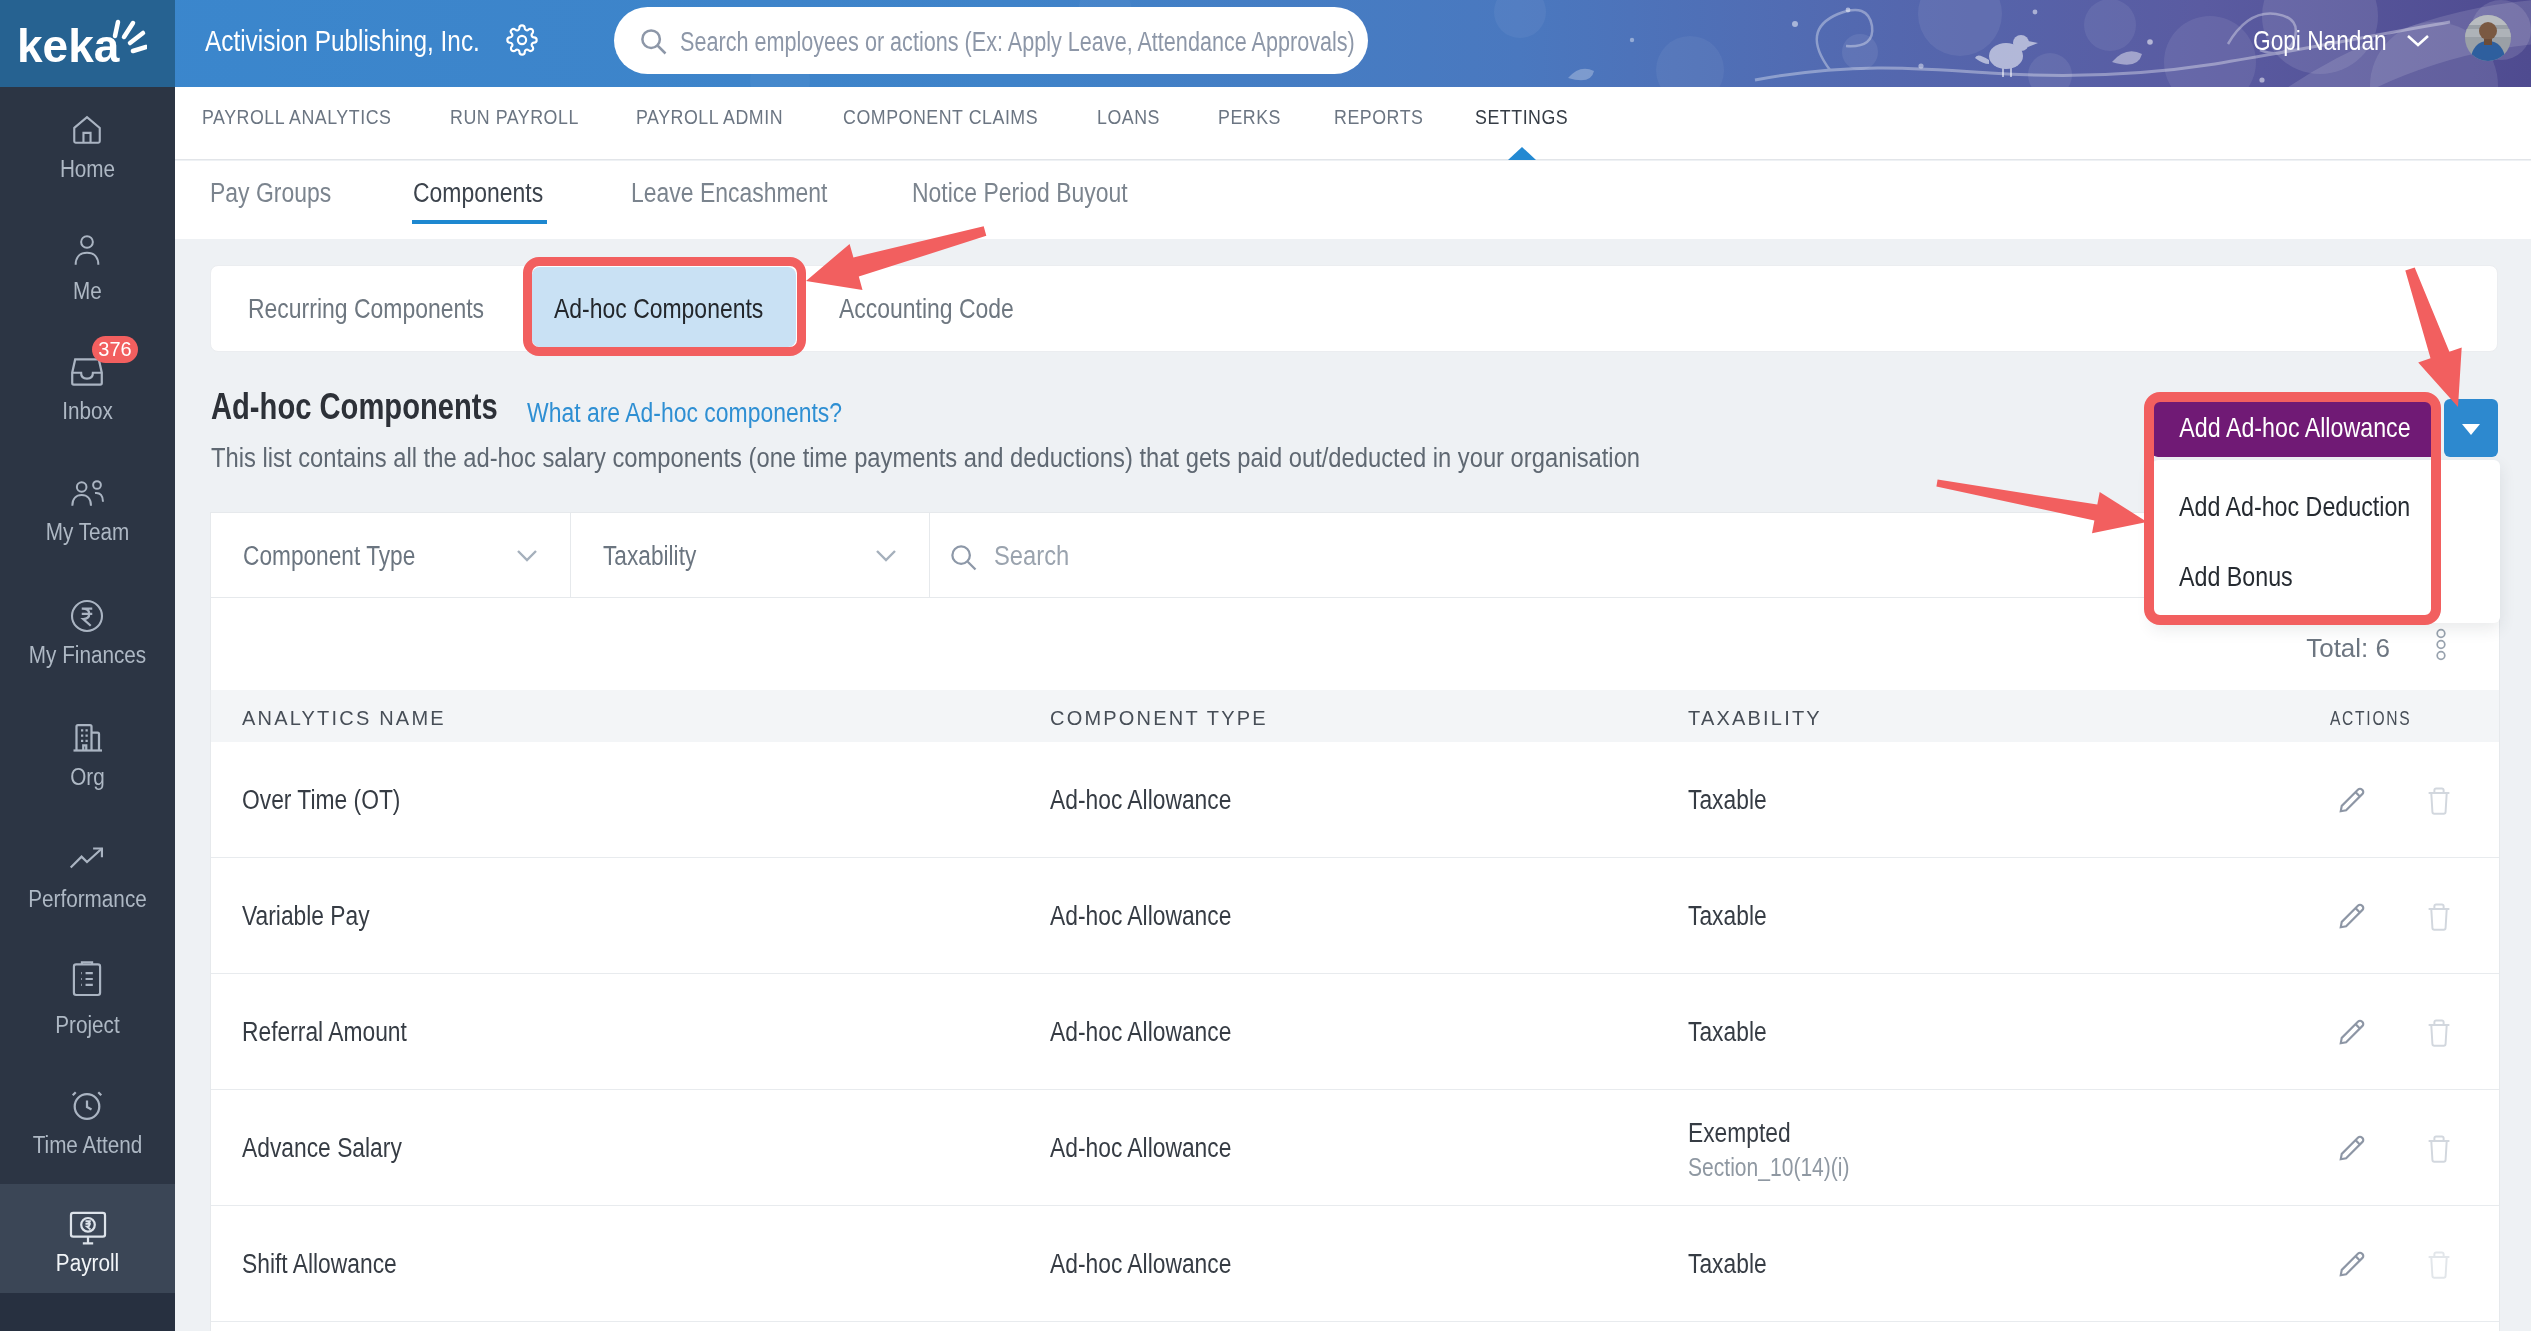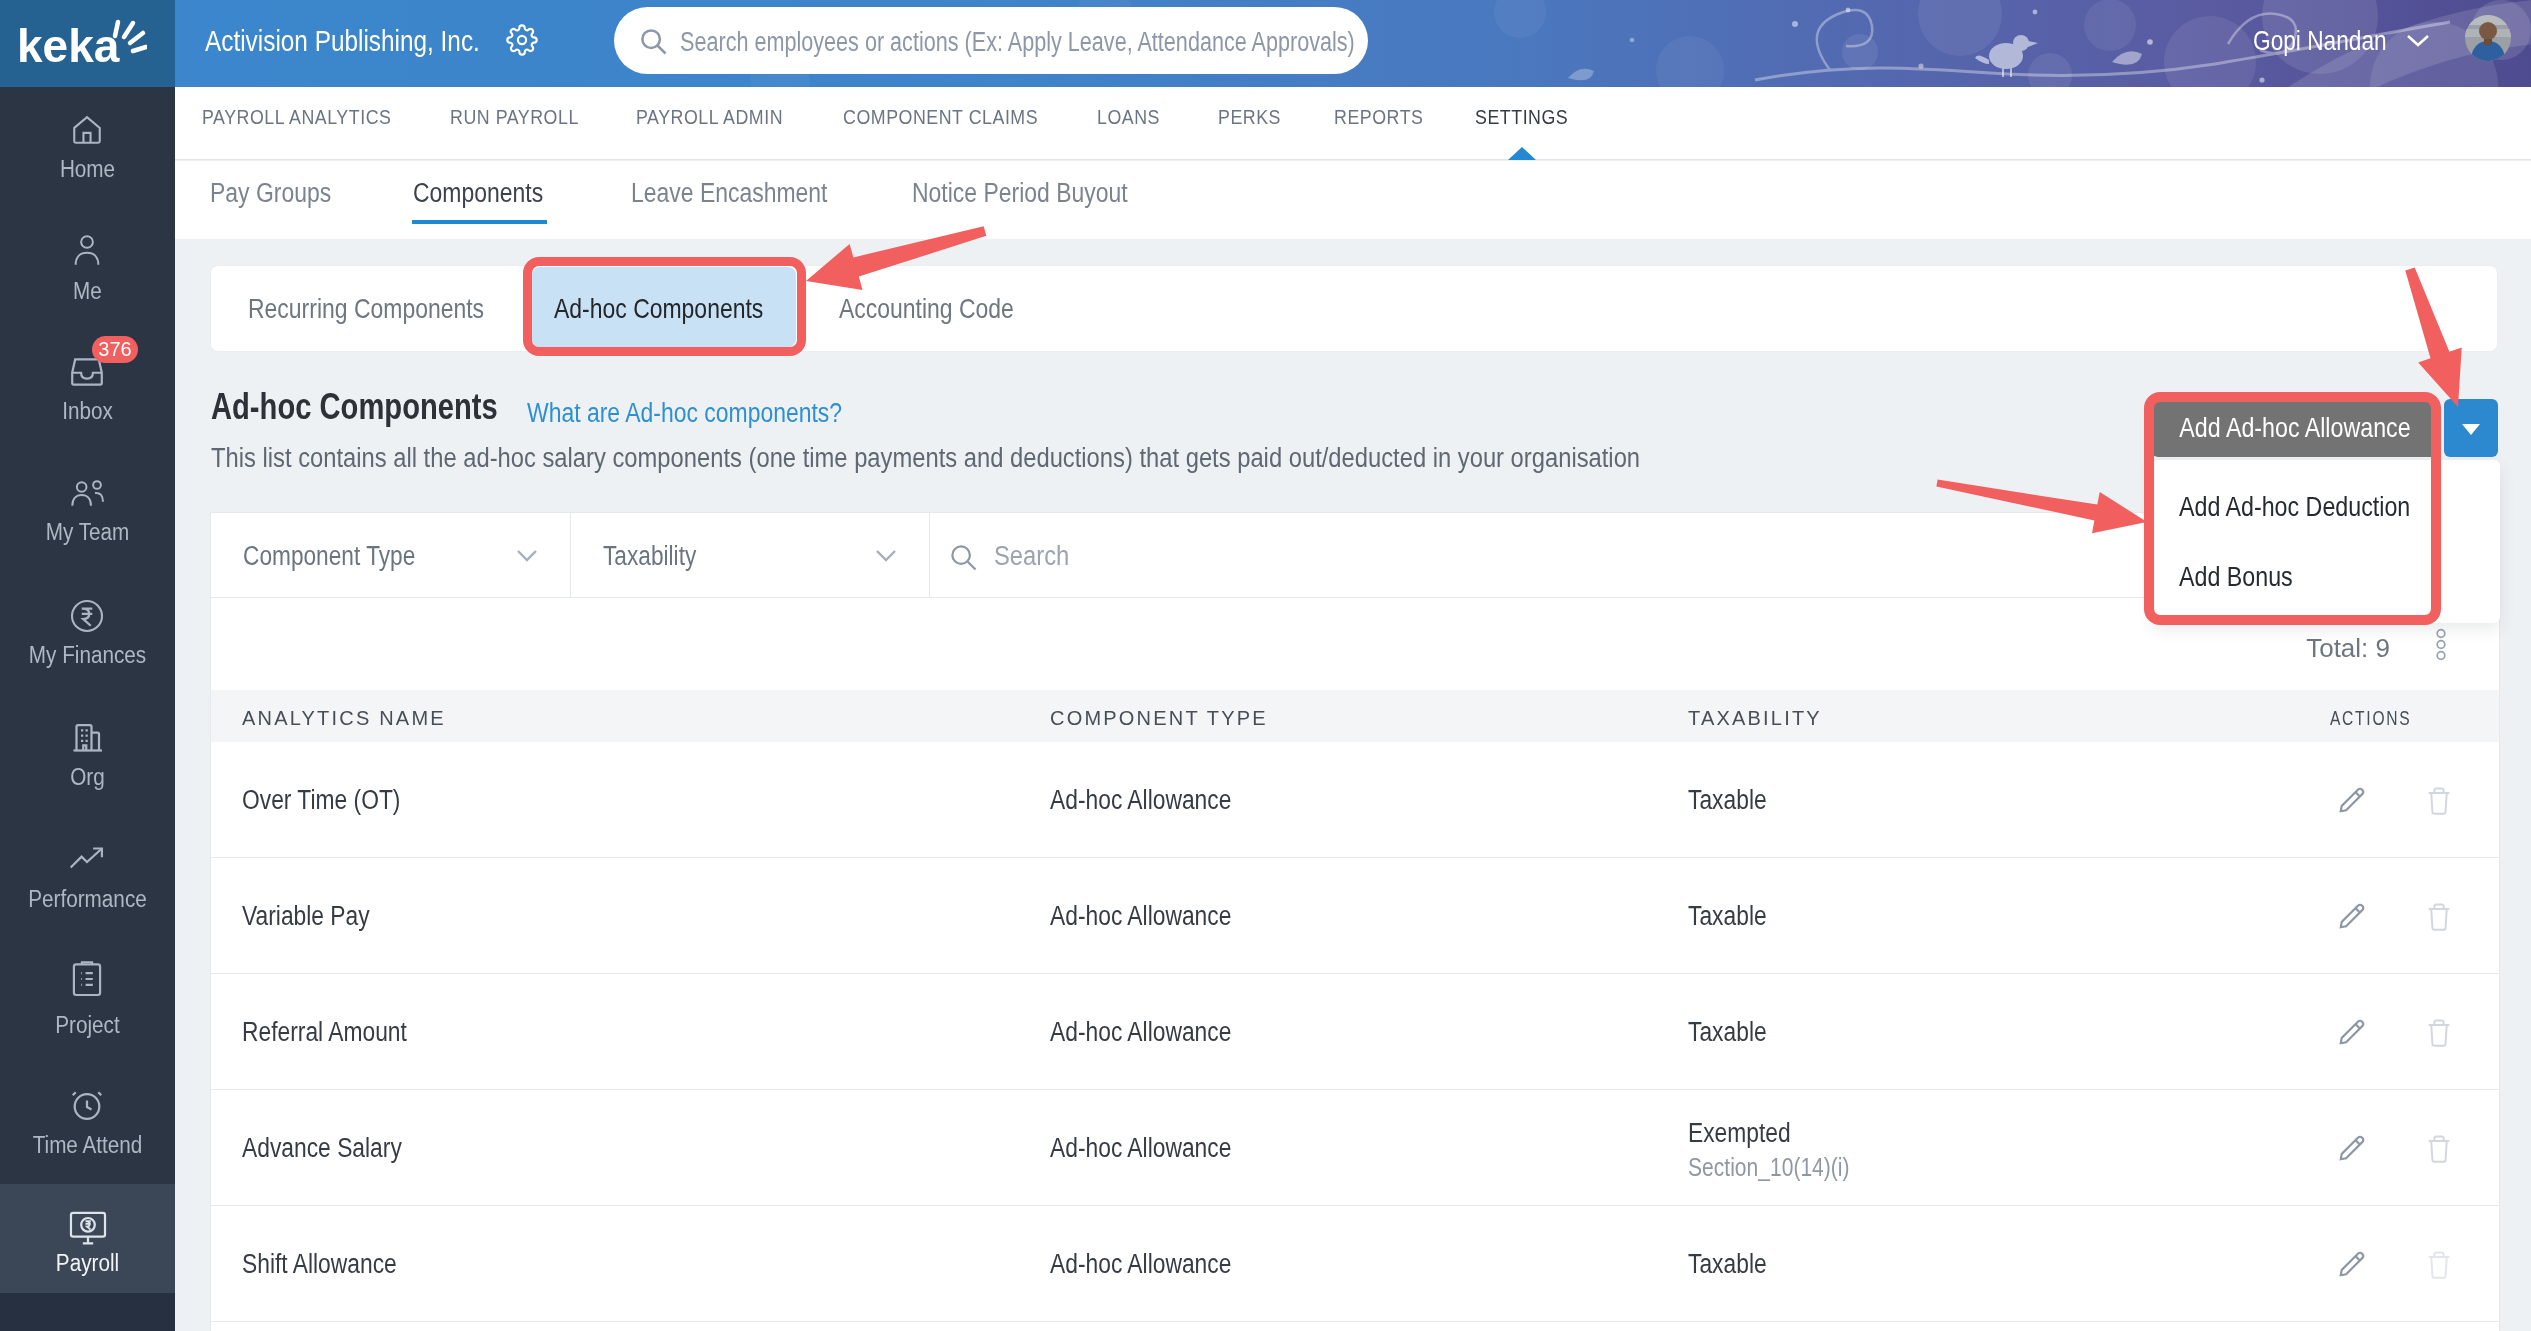--- a/index.html
+++ b/index.html
@@ -219,21 +219,21 @@
 <div class="abs sx84" style="left:603px;top:541px;font-size:27px;color:#6b7580;">Taxability</div>
 <svg class="abs" style="left:875px;top:549px;" width="22" height="13" viewBox="0 0 22 13" fill="none" stroke="#a5b0bc" stroke-width="2.4">
     <path d="M2,2 L11,11 L20,2"></path>
   </svg>
 <svg class="abs" style="left:948px;top:542px;" width="30" height="30" viewBox="0 0 24 24" fill="none" stroke="#8d98a8" stroke-width="1.8">
   <circle cx="10.5" cy="10.5" r="7"></circle>
     <line x1="15.8" y1="15.8" x2="22" y2="22"></line>
 </svg>
 <div class="abs sx88" style="left:994px;top:541px;font-size:27px;color:#9aa3ae;">Search</div>
 
-<div class="abs" style="left:2210px;top:633px;width:180px;text-align:right;font-size:26px;color:#6d7681;">Total: 9</div>
+<div class="abs" style="left:2210px;top:633px;width:180px;text-align:right;font-size:26px;color:#6d7681;">Total: 6</div>
 <svg class="abs" style="left:2433px;top:628px;" width="16" height="34" viewBox="0 0 16 34" fill="none" stroke="#98a2ae" stroke-width="1.7">
   <circle cx="8" cy="5.5" r="3.8"></circle>
     <circle cx="8" cy="16.5" r="3.8"></circle>
     <circle cx="8" cy="27.5" r="3.8"></circle>
 </svg>
 
 <div class="abs" style="left:211px;top:690px;width:2288px;height:52px;background:#f3f5f7;"></div>
 <div class="abs th" style="left:242px;top:707px;">ANALYTICS NAME</div>
 <div class="abs th" style="left:1050px;top:707px;">COMPONENT TYPE</div>
 <div class="abs th" style="left:1688px;top:707px;">TAXABILITY</div>
@@ -306,21 +306,21 @@
     <path d="M3,21 L3.8,16.7 L16.9,3.6 A2.1,2.1 0 0 1 19.9,3.6 L20.4,4.1 A2.1,2.1 0 0 1 20.4,7.1 L7.3,20.2 L3,21 Z"></path>
     <line x1="14.8" y1="5.7" x2="18.3" y2="9.2"></line>
   </svg>
 <svg class="trash" style="left:2426px;top:1250px;" viewBox="0 0 22 26" fill="none" stroke="#e2e6ea" stroke-width="1.7">
     <path d="M2,6 L20,6 M7,6 L7,3.6 A1.4,1.4 0 0 1 8.4,2.2 L13.6,2.2 A1.4,1.4 0 0 1 15,3.6 L15,6 M4.3,6 L5.3,22.5 A1.6,1.6 0 0 0 6.9,24 L15.1,24 A1.6,1.6 0 0 0 16.7,22.5 L17.7,6"></path>
   </svg>
 
 <div class="abs" style="left:2152px;top:460px;width:348px;height:163px;background:#ffffff;border-radius:6px;box-shadow:0 6px 16px rgba(40,50,60,0.10);"></div>
 <div class="abs sx83" style="left:2179px;top:491px;font-size:28px;color:#262b31;">Add Ad-hoc Deduction</div>
 <div class="abs sx83" style="left:2179px;top:561px;font-size:28px;color:#262b31;">Add Bonus</div>
-<div class="abs" style="left:2152px;top:399px;width:286px;height:58px;background:#737373;border-radius:6px;">
+<div class="abs" style="left:2152px;top:399px;width:286px;height:58px;background:#701a75;border-radius:6px;">
     <div class="sxc83" style="width:286px;height:58px;color:#ffffff;font-size:28px;text-align:center;line-height:58px;">Add Ad-hoc Allowance</div>
   </div>
 <div class="abs" style="left:2444px;top:399px;width:54px;height:58px;background:#2d89cf;border-radius:6px;"></div>
 <div class="abs" style="left:2462px;top:424px;width:0;height:0;border-left:9px solid transparent;border-right:9px solid transparent;border-top:11px solid #ffffff;"></div>
 
 <div class="abs" style="left:523px;top:257px;width:283px;height:99px;border:9px solid #f25f5f;border-radius:16px;"></div>
 <div class="abs" style="left:2144px;top:392px;width:297px;height:233px;border:10px solid #f25f5f;border-radius:16px;"></div>
 
 <svg class="abs" style="left:0;top:0;" width="2531" height="1331" viewBox="0 0 2531 1331" pointer-events="none">
   <polygon fill="#f25f5f" points="983.7,226.2 853.4,257.4 849.6,243.9 806.0,281.0 862.5,290.1 858.8,276.6 986.3,235.8"></polygon>

